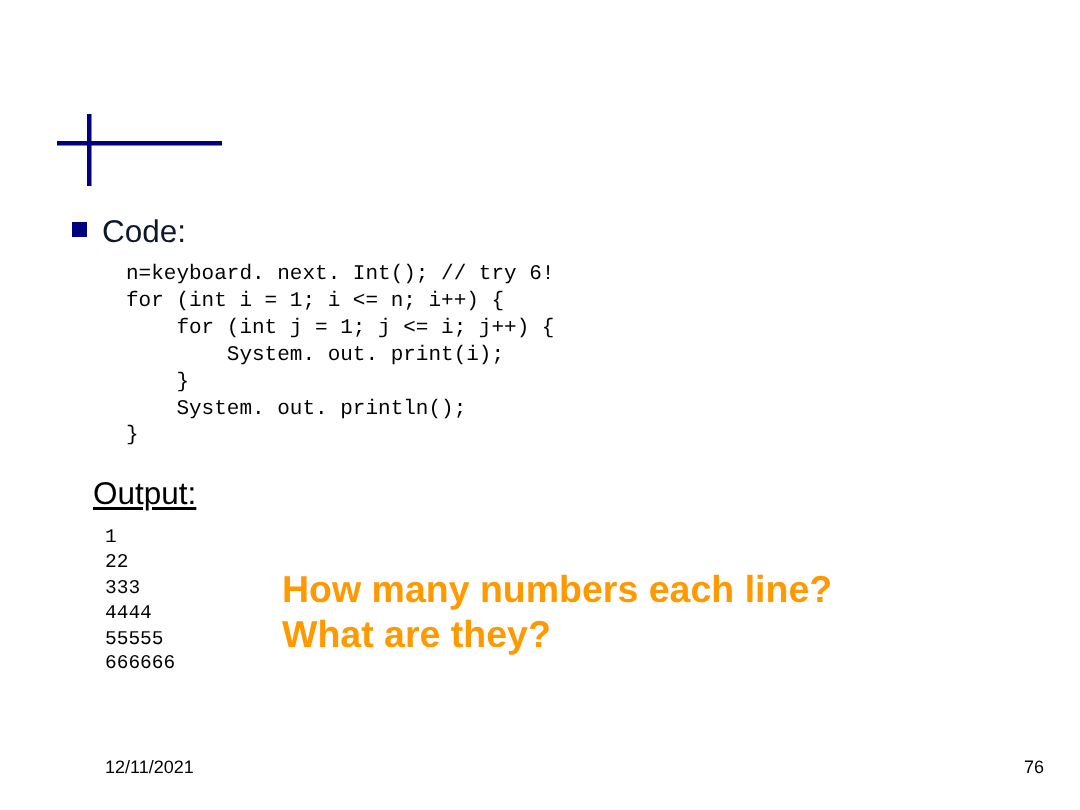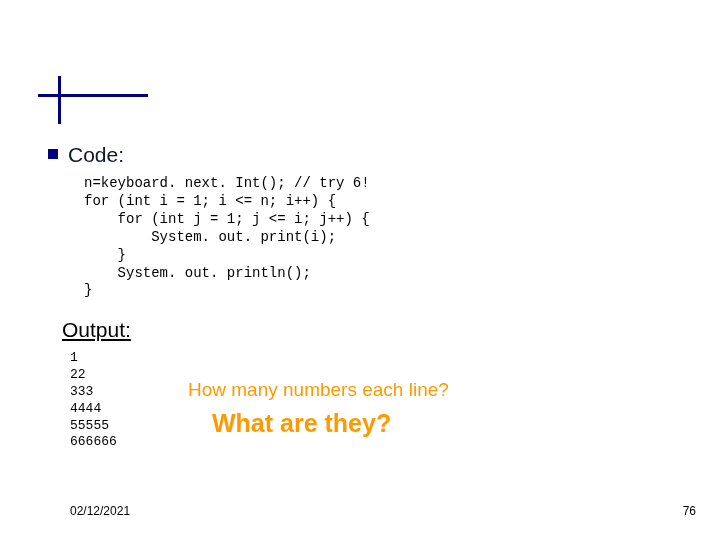--- a/index.html
+++ b/index.html
@@ -79,32 +79,31 @@
     font-family: "Courier New", Courier, monospace;
     font-size: 13px;
     line-height: 1.3;
     white-space: pre;
     color: #000;
   }
   .q1 {
     position: absolute;
     top: 379px;
     left: 188px;
-    font-size: 19px;
-    font-weight: normal;
+    font-size: 25px;
+    font-weight: bold;
     color: #ff9900;
   }
   .q2 {
     position: absolute;
     top: 409px;
     left: 188px;
     font-size: 25px;
     font-weight: bold;
     color: #ff9900;
-    margin-left: 24px;
   }
   .footer-date {
     position: absolute;
     bottom: 22px;
     left: 70px;
     font-size: 12px;
     color: #000;
   }
   .footer-page {
     position: absolute;
@@ -139,14 +138,14 @@
 <div class="output-block">1
 22
 333
 4444
 55555
 666666</div>
 
 <div class="q1">How many numbers each line?</div>
 <div class="q2">What are they?</div>
 
-<div class="footer-date">02/12/2021</div>
+<div class="footer-date">12/11/2021</div>
 <div class="footer-page">76</div>
 
 </body></html>

